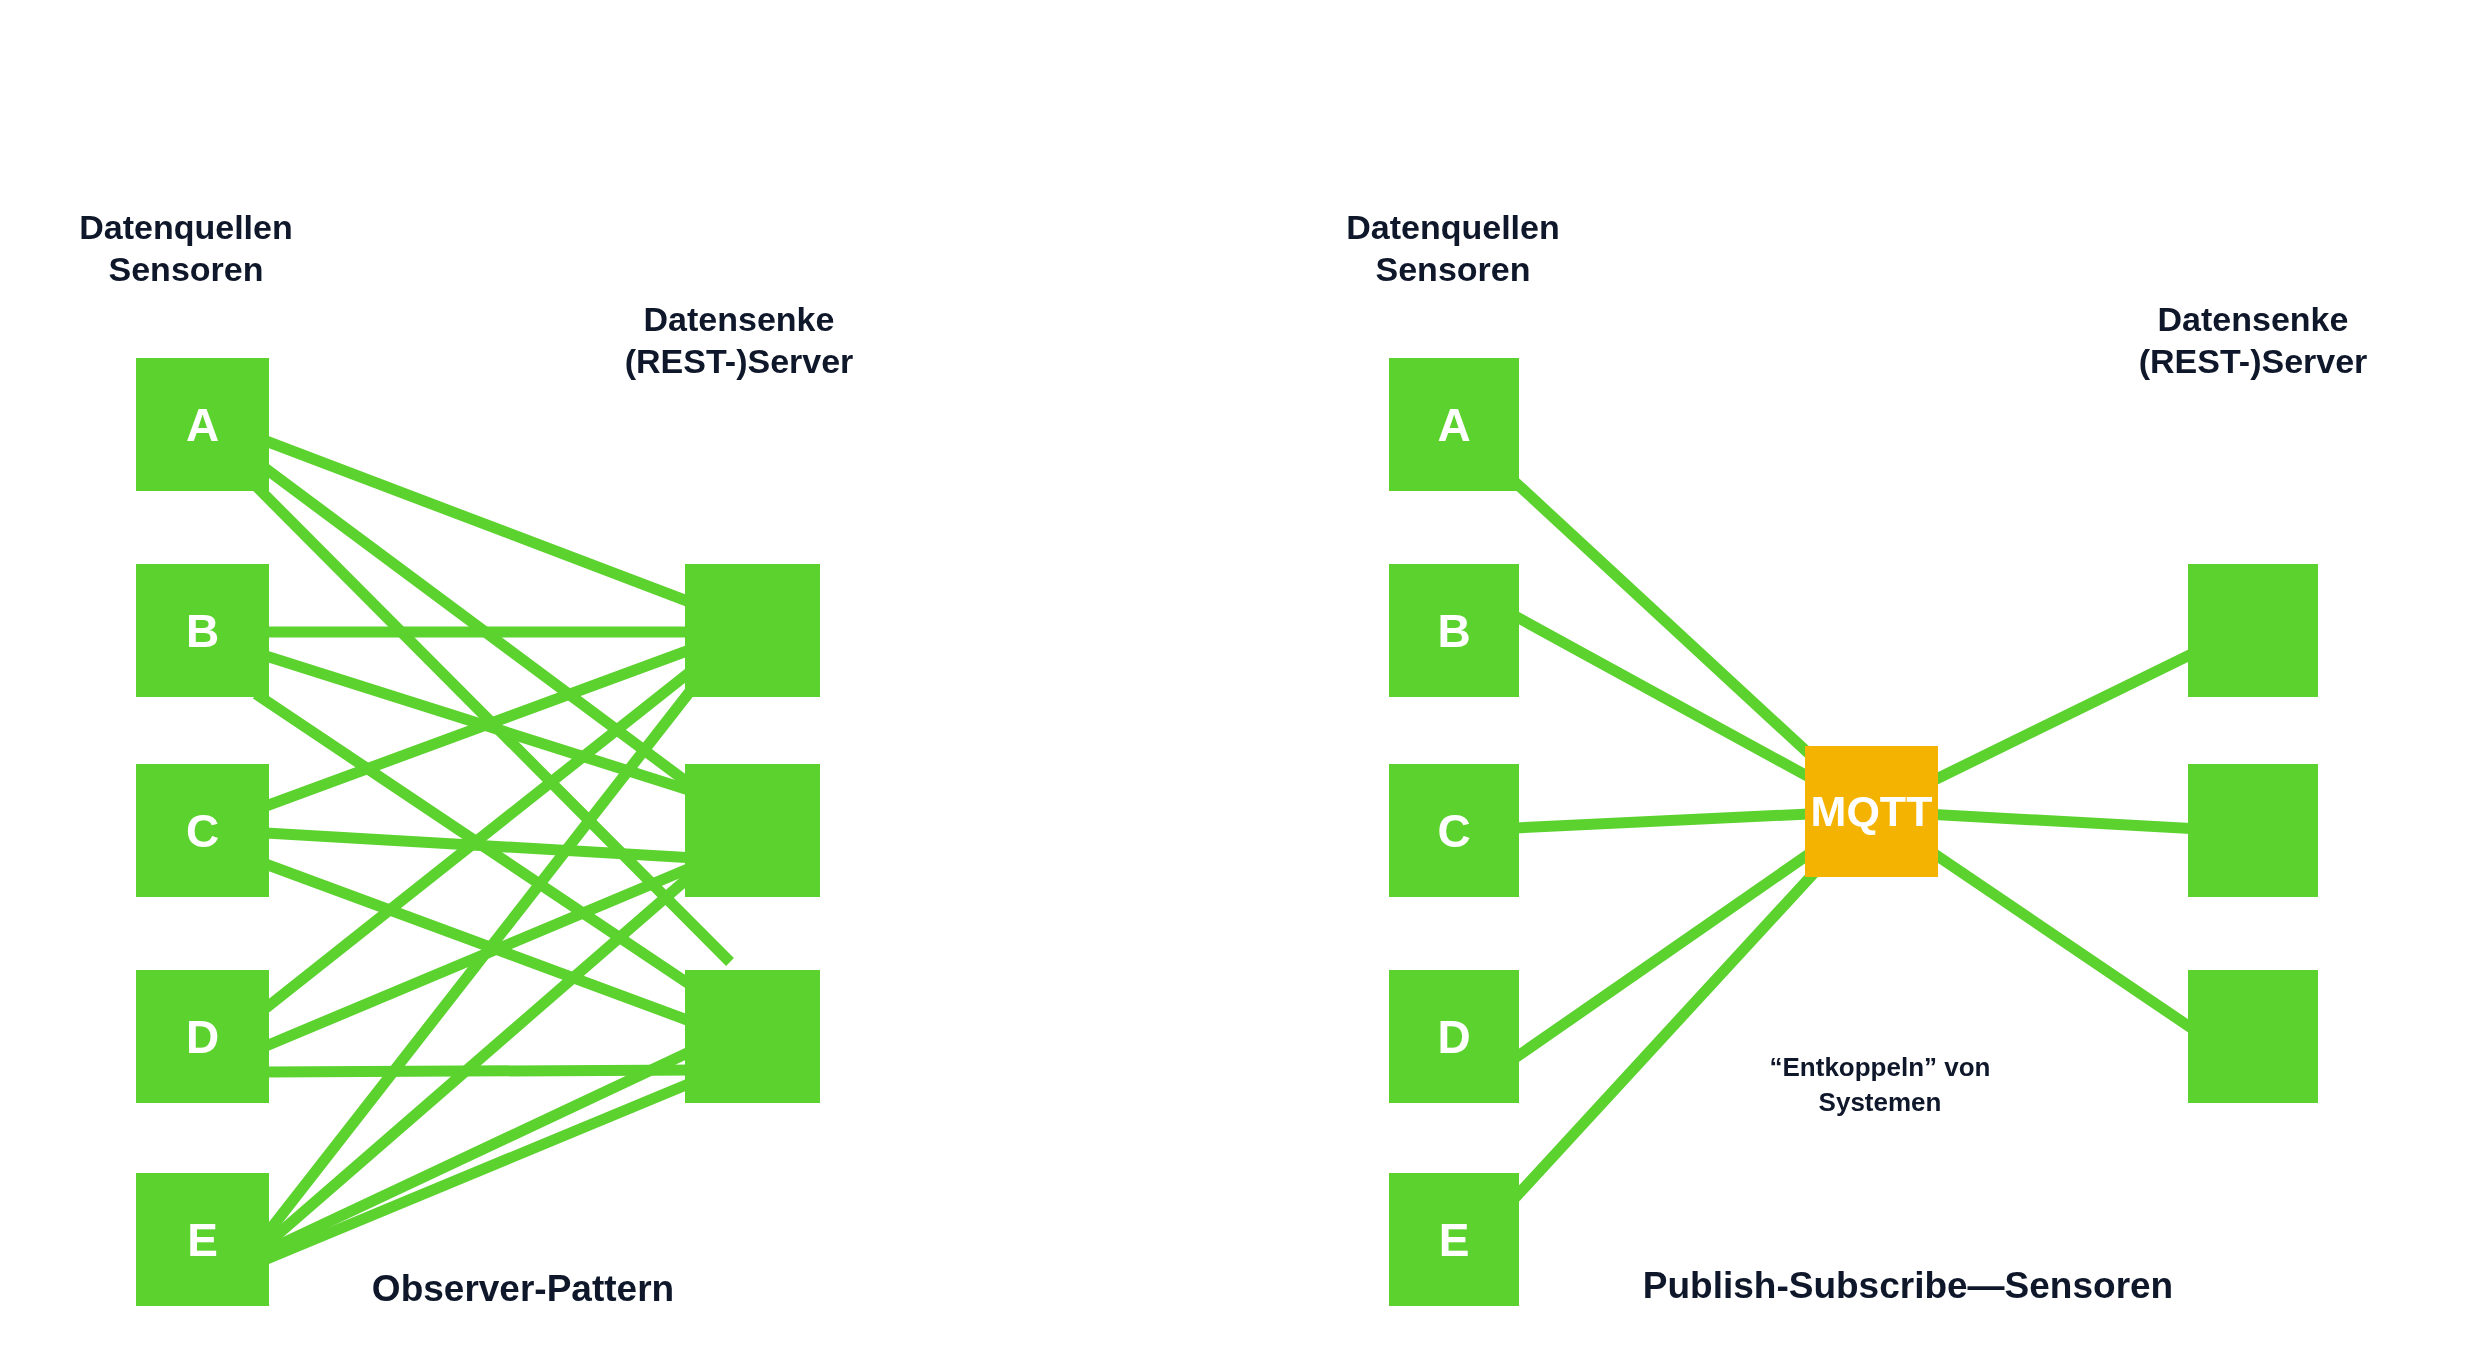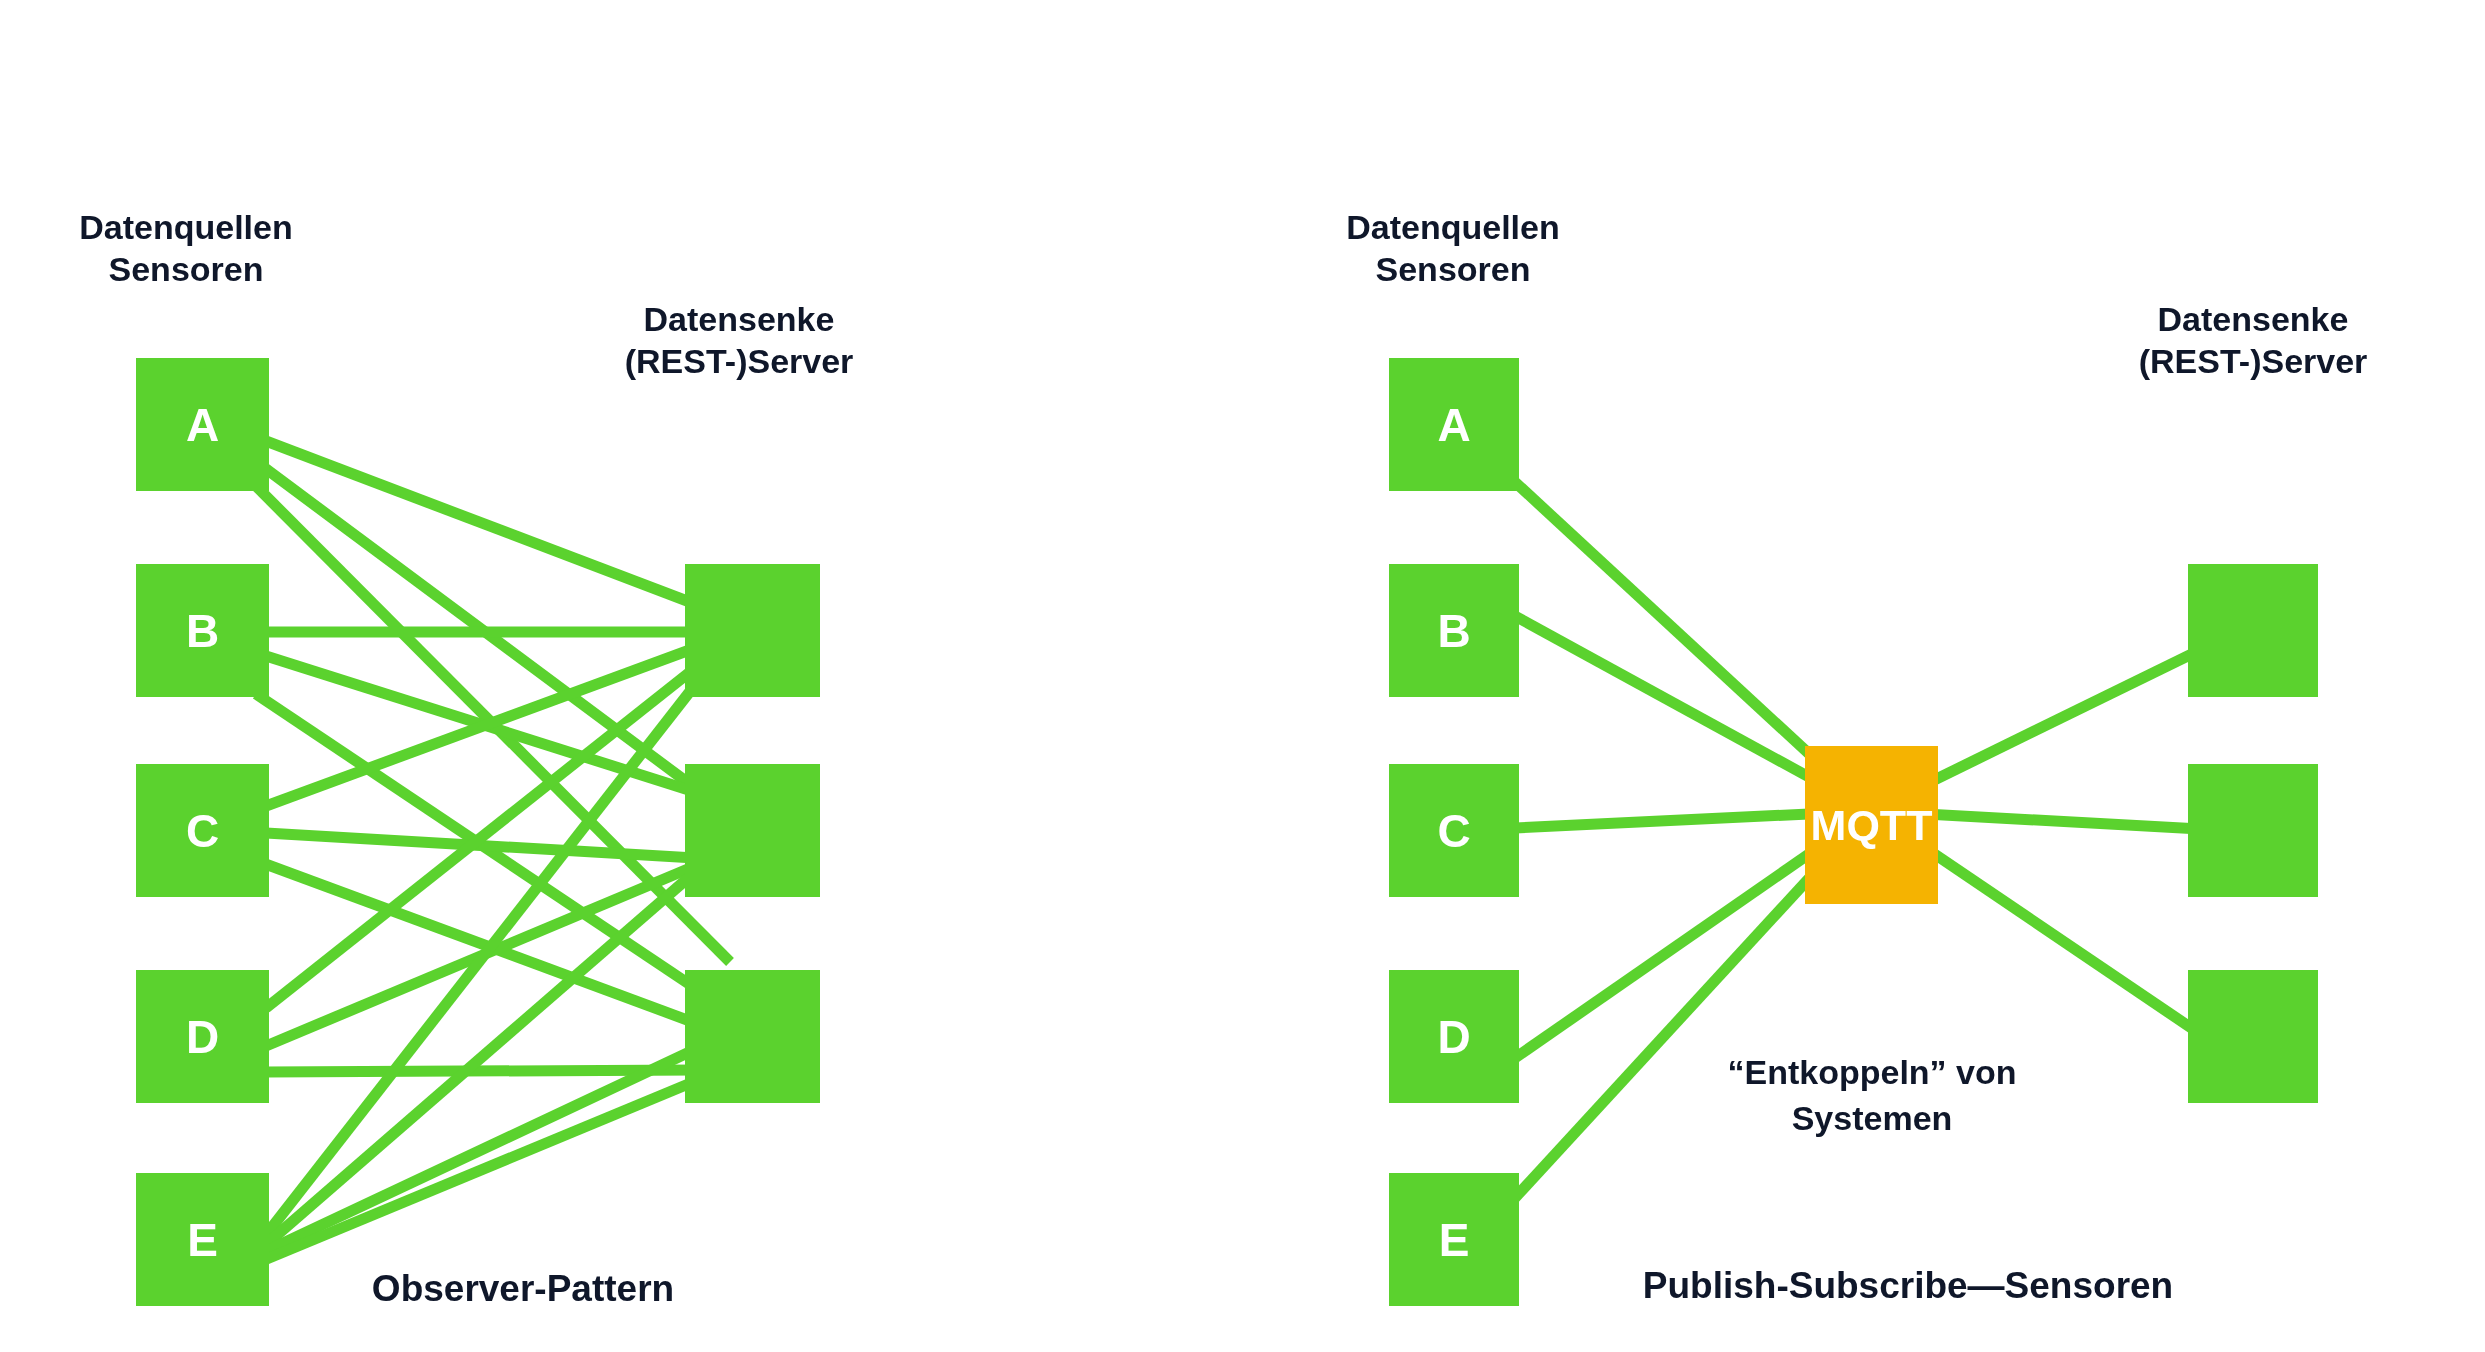--- a/index.html
+++ b/index.html
@@ -33,21 +33,21 @@
     position:absolute;
     transform:translateX(-50%);
     text-align:center;
     font-weight:bold;
     color:#0f172a;
     font-size:34px;
     line-height:1.24;
     white-space:pre-line;
   }
   .caption{font-size:37px;line-height:1.1;}
-  .note{font-size:34px;line-height:1.35;}
+  .note{font-size:26px;line-height:1.35;margin-left:8px;}
 </style>
 </head>
 <body>
 
 <div class="canvas">
   <svg class="wires" id="wires" viewBox="0 0 2485 1352" xmlns="http://www.w3.org/2000/svg">
       <line x1="258" y1="438" x2="695" y2="604" stroke="#5BD22E" stroke-width="11"></line>
       <line x1="254" y1="460" x2="695" y2="788" stroke="#5BD22E" stroke-width="11"></line>
       <line x1="250" y1="480" x2="730" y2="962" stroke="#5BD22E" stroke-width="11"></line>
       <line x1="266" y1="632" x2="695" y2="632" stroke="#5BD22E" stroke-width="11"></line>
@@ -87,21 +87,21 @@
 (REST-)Server</div>
       <div class="lbl caption" style="left: 523px; top: 1251px; margin-top: 18px;">Observer-Pattern</div>
       <div class="node" style="left: 1389px; top: 358px; width: 130px; height: 133px; background: rgb(91, 210, 46);">A</div>
       <div class="node" style="left: 1389px; top: 564px; width: 130px; height: 133px; background: rgb(91, 210, 46);">B</div>
       <div class="node" style="left: 1389px; top: 764px; width: 130px; height: 133px; background: rgb(91, 210, 46);">C</div>
       <div class="node" style="left: 1389px; top: 970px; width: 130px; height: 133px; background: rgb(91, 210, 46);">D</div>
       <div class="node" style="left: 1389px; top: 1173px; width: 130px; height: 133px; background: rgb(91, 210, 46);">E</div>
       <div class="node" style="left: 2188px; top: 564px; width: 130px; height: 133px; background: rgb(91, 210, 46);"></div>
       <div class="node" style="left: 2188px; top: 764px; width: 130px; height: 133px; background: rgb(91, 210, 46);"></div>
       <div class="node" style="left: 2188px; top: 970px; width: 130px; height: 133px; background: rgb(91, 210, 46);"></div>
-      <div class="node broker" style="left: 1805px; top: 746px; width: 133px; height: 158px; background: rgb(245, 179, 1);">MQTT</div>
+      <div class="node broker" style="left: 1805px; top: 746px; width: 133px; height: 131px; background: rgb(245, 179, 1);">MQTT</div>
       <div class="lbl" style="left: 1453px; top: 206px;">Datenquellen
 Sensoren</div>
       <div class="lbl" style="left: 2253px; top: 298px;">Datensenke
 (REST-)Server</div>
       <div class="lbl caption" style="left: 1908px; top: 1266px;">Publish-Subscribe—Sensoren</div>
       <div class="lbl note" style="left: 1872px; top: 1050px;">“Entkoppeln” von
 Systemen</div>
     </div>
 </div>
 

